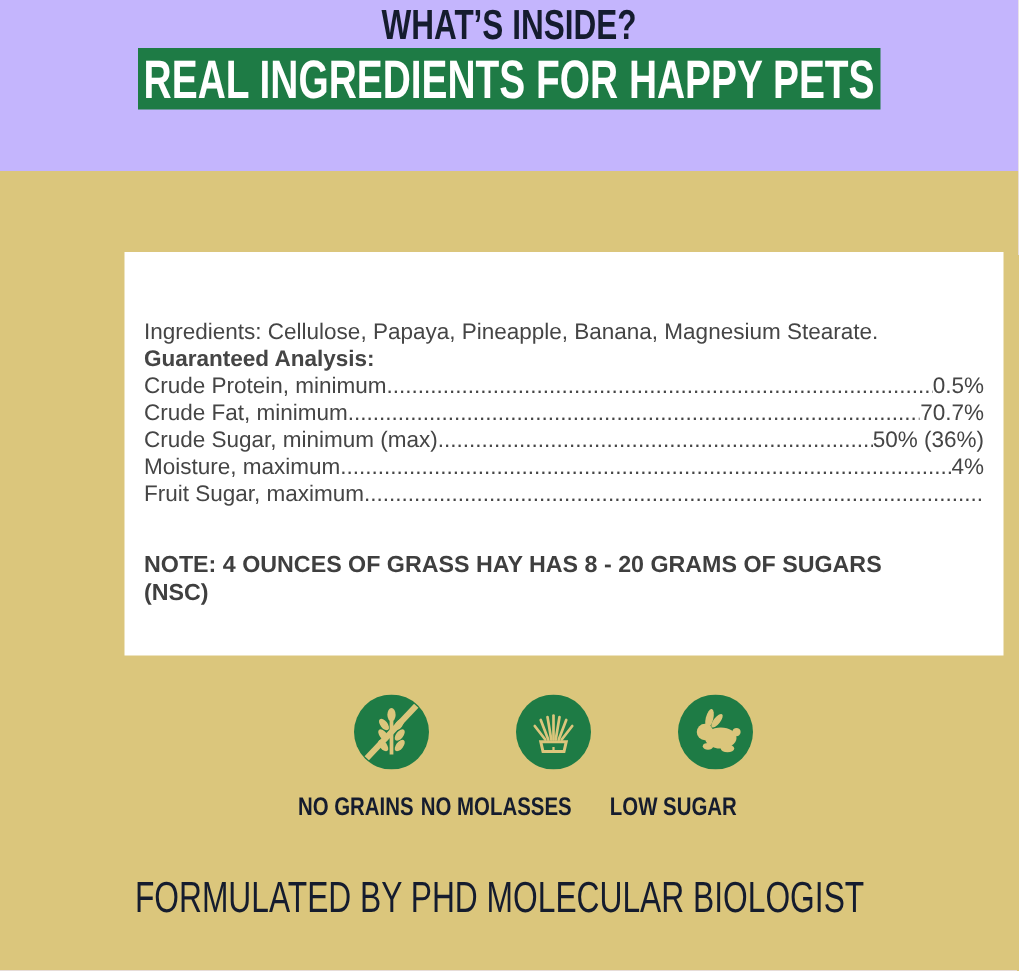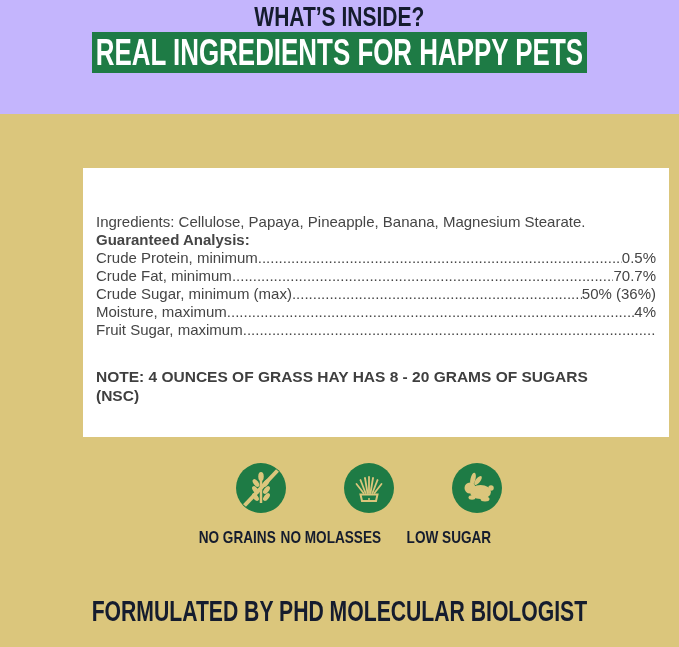--- a/index.html
+++ b/index.html
@@ -85,24 +85,24 @@
     color:var(--navy);
     font-weight:bold;font-size:17px;line-height:19px;
     white-space:nowrap;
     display:inline-block;transform:scaleX(0.8);transform-origin:50% 50%;
   }
   .icon-bg{fill:var(--green);}
   .icon-fg{fill:var(--tan);}
   .icon-line{stroke:var(--tan);fill:none;}
   
   .footer-text{
-    position:absolute;top:481px;left:0;width:608px;
+    position:absolute;top:469px;left:0;width:608px;
     text-align:center;
     color:var(--navy);
-    font-weight:bold;font-size:29px;line-height:32px;
+    font-weight:normal;font-size:29px;line-height:32px;
     white-space:nowrap;
   }
   .footer-text .squeeze{display:inline-block;transform:scaleX(0.73);transform-origin:50% 50%;}
 </style>
 </head>
 <body>
 
 <div class="page">
 
   <div class="header-title">

